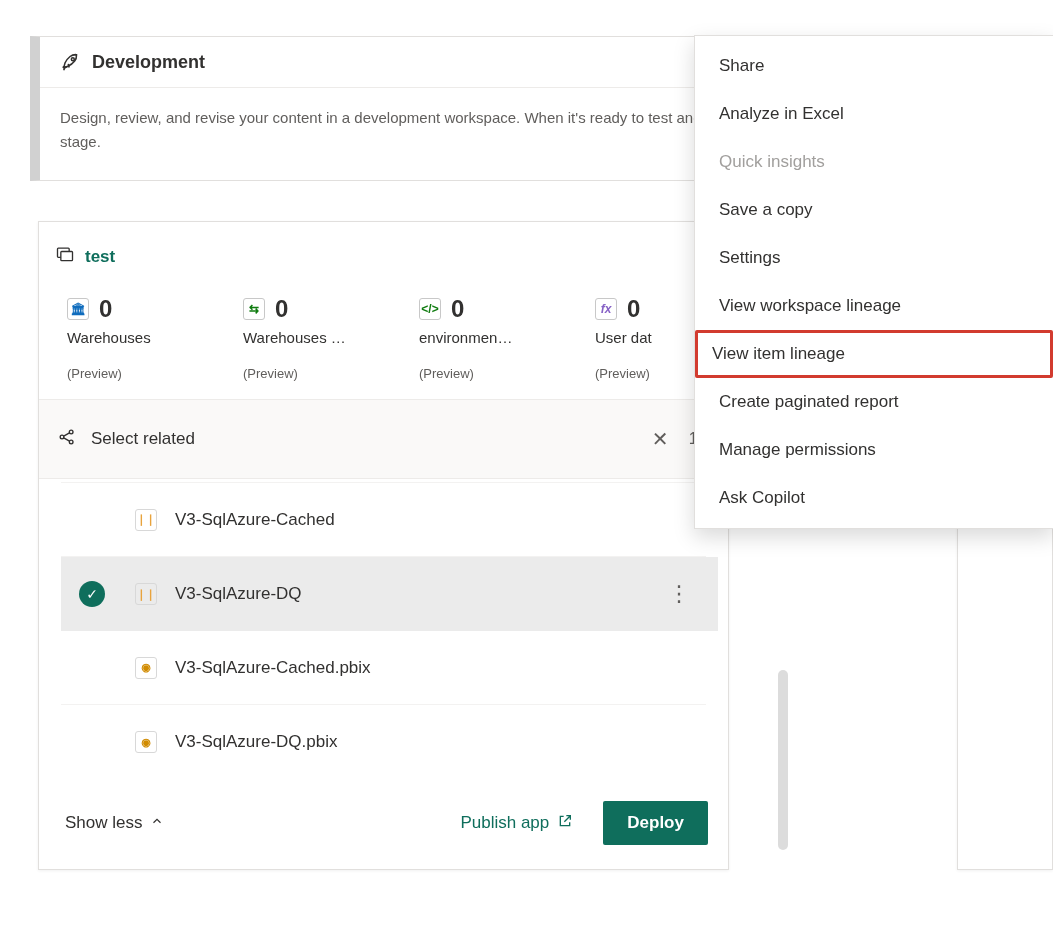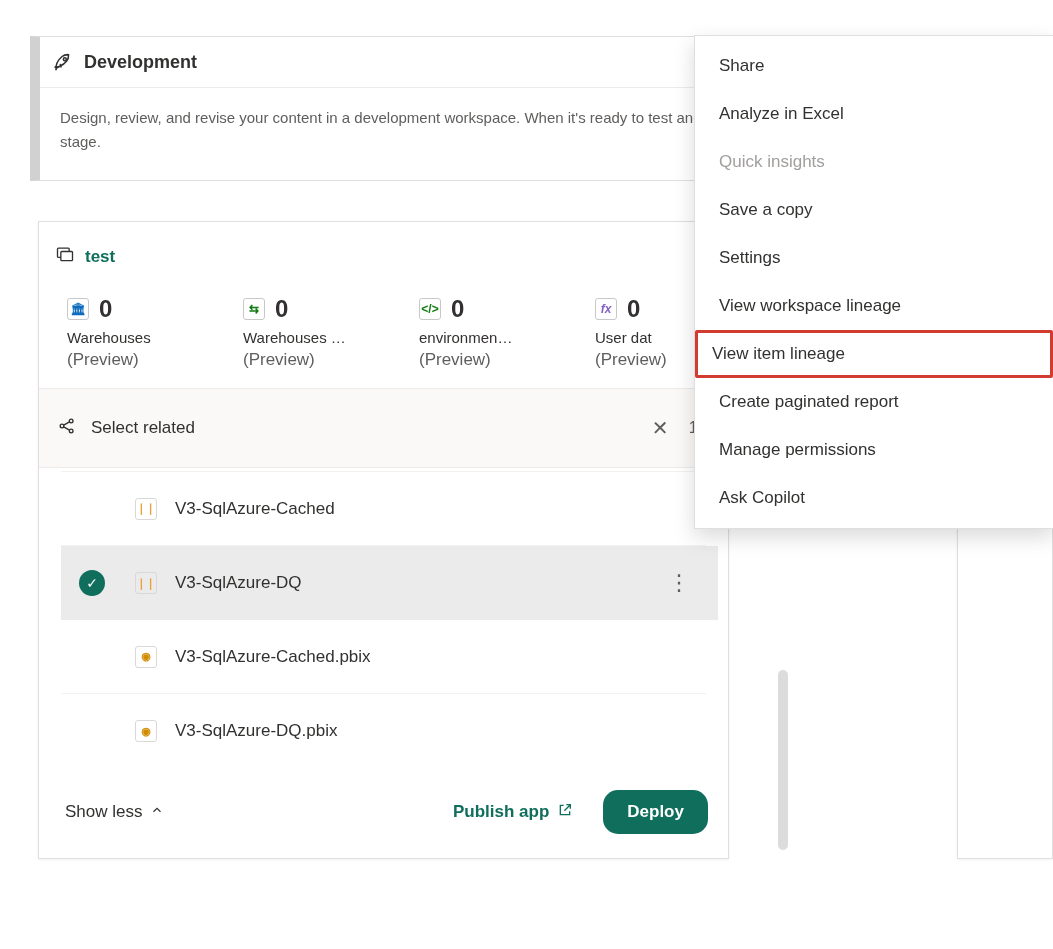--- a/index.html
+++ b/index.html
@@ -31,21 +31,21 @@
     border-left: 10px solid #d1d1d1;
   }
   .stage-card.test {
     margin-left: 6px;
     width: 120px;
     flex: none;
   }
   .stage-header {
     display: flex;
     align-items: center;
-    padding: 14px 20px 14px 12px;
+    padding: 14px 20px 14px 20px;
     font-size: 18px;
     font-weight: 600;
     border-bottom: 1px solid #edebe9;
   }
   .stage-header .rocket {
     width: 22px; height: 22px;
     margin-right: 10px;
     flex: none;
   }
   .stage-desc {
@@ -113,23 +113,23 @@
   }
   .metric .label {
     font-size: 15px;
     color: #323130;
     margin-top: 6px;
     white-space: nowrap;
     overflow: hidden;
     text-overflow: ellipsis;
   }
   .metric .sub {
-    font-size: 17px;
+    font-size: 13px;
     color: #605e5c;
-    margin-top: 4px;
+    margin-top: 20px;
   }
   .select-related {
     display: flex;
     align-items: center;
     background: #faf9f8;
     border-top: 1px solid #edebe9;
     border-bottom: 1px solid #edebe9;
     height: 80px;
     padding: 0 18px;
     font-size: 17px;
@@ -224,34 +224,34 @@
     display: flex;
     align-items: center;
   }
   .show-less .chev {
     margin-left: 8px;
   }
   .ws-footer .spacer { flex: 1; }
   .publish {
     color: #0f6e5c;
     font-size: 17px;
-    font-weight: 700;
+    font-weight: 400;
     display: flex;
     align-items: center;
     margin-right: 30px;
     cursor: pointer;
   }
   .publish .ext {
     margin-left: 8px;
   }
   .deploy-btn {
     background: #0f6e5c;
     color: #fff;
     border: none;
-    border-radius: 15px;
+    border-radius: 2px;
     font-size: 17px;
     font-weight: 600;
     padding: 12px 24px;
     cursor: pointer;
   }
   
   .context-menu {
     position: absolute;
     top: 35px;
     left: 694px;

